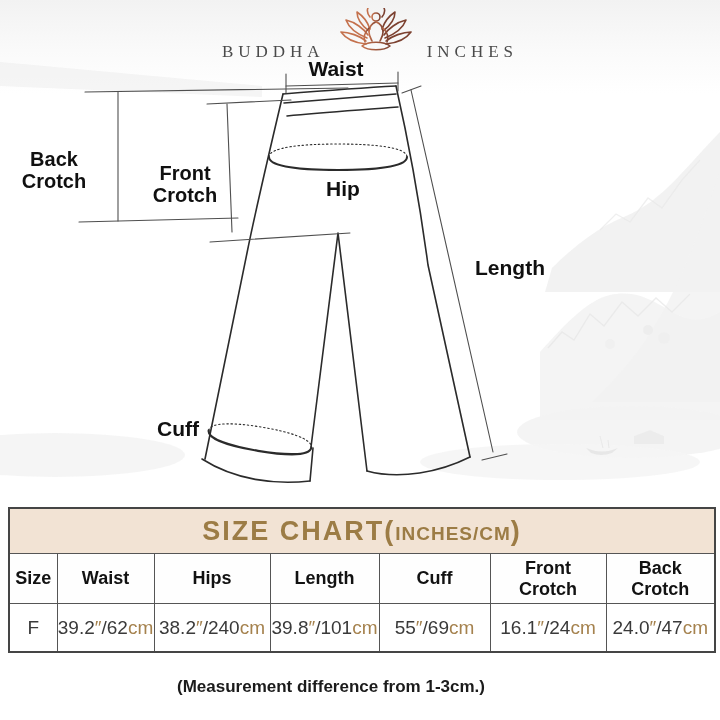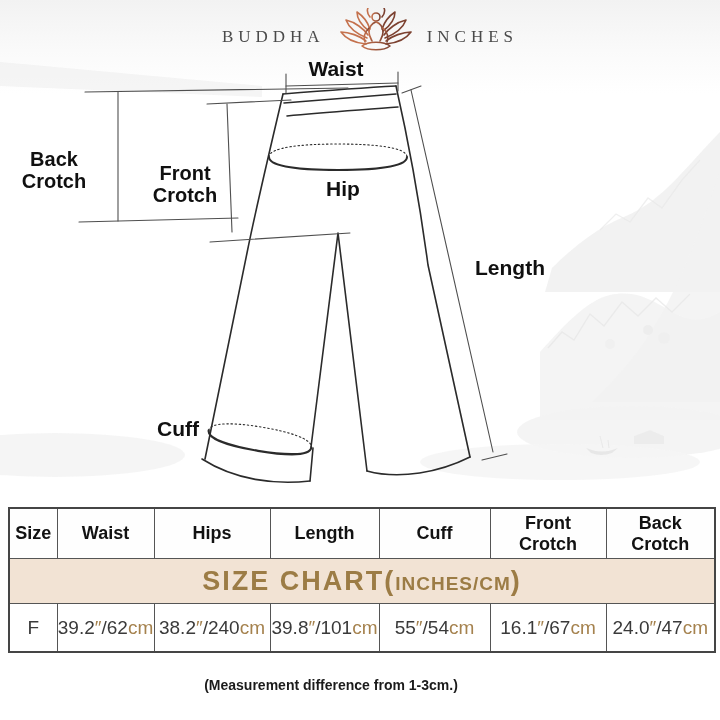--- a/index.html
+++ b/index.html
@@ -6,21 +6,21 @@
   body{
     width:720px;height:720px;overflow:hidden;
     font-family:"Liberation Sans",sans-serif;
     background:linear-gradient(180deg,#f2f2f2 0%,#fafafa 7%,#ffffff 13%);
   }
   .stage{position:relative;width:720px;height:720px;}
   svg{display:block;}
   .watermark{position:absolute;left:0;top:0;z-index:0;}
   .logo{
     position:absolute;left:0;right:0;top:8px;z-index:3;
-    display:flex;justify-content:center;align-items:center;gap:13px;margin-left:20px;
+    display:flex;justify-content:center;align-items:flex-end;gap:13px;margin-left:20px;
   }
   .brand-word{
     font-family:"Liberation Serif",serif;
     font-size:17px;letter-spacing:5px;color:#4a4a4a;
     transform:translateY(4px);
   }
   .diagram{position:absolute;left:0;top:0;z-index:2;}
   .diagram text{
     font-family:"Liberation Sans",sans-serif;
     font-weight:bold;fill:#101010;text-anchor:middle;
@@ -35,21 +35,21 @@
   }
   table.chart td,table.chart th{border:1px solid #555555;text-align:center;padding:0;}
   .title-cell{height:44px;background:#f2e3d4;}
   .title-main{font-size:27px;font-weight:bold;letter-spacing:2px;color:#9c7c45;}
   .title-sub{font-size:19px;font-weight:bold;letter-spacing:1px;color:#9c7c45;}
   th.hdr{height:49px;font-size:18px;line-height:1.12;color:#121212;font-weight:bold;background:#fefefe;}
   td.data{height:47px;font-size:19px;color:#3a3a3a;background:#ffffff;}
   .unit{color:#a5824e;}
   .footnote{
     position:absolute;left:0;top:677px;width:662px;z-index:3;
-    text-align:center;font-size:14px;font-weight:bold;color:#1b1b1b;
+    text-align:center;font-size:17px;font-weight:bold;color:#1b1b1b;
   }
 </style>
 </head>
 <body>
 
 <div class="stage">
 
   <svg class="watermark" width="720" height="720" viewBox="0 0 720 720">
     <g opacity="0.8">
       <path d="M0,62 L262,86 L262,97 L0,86 Z" fill="#ebebeb" opacity="0.65"></path>
@@ -159,20 +159,25 @@
       <col style="width:48px">
         <col style="width:97px">
         <col style="width:116px">
       <col style="width:109px">
         <col style="width:111px">
         <col style="width:116px">
         <col style="width:109px">
     </colgroup>
     <tbody>
       <tr>
+        <td class="title-cell" colspan="7">
+          <span class="title-main">SIZE CHART(</span><span class="title-sub">INCHES/CM</span><span class="title-main">)</span>
+        </td>
+      </tr>
+      <tr>
         <th class="hdr">
           <div>Size</div>
         </th>
         <th class="hdr">
           <div>Waist</div>
         </th>
         <th class="hdr">
           <div>Hips</div>
         </th>
         <th class="hdr">
@@ -184,42 +189,37 @@
         <th class="hdr">
           <div>Front</div>
           <div>Crotch</div>
         </th>
         <th class="hdr">
           <div>Back</div>
           <div>Crotch</div>
         </th>
       </tr>
       <tr>
-        <td class="title-cell" colspan="7">
-          <span class="title-main">SIZE CHART(</span><span class="title-sub">INCHES/CM</span><span class="title-main">)</span>
-        </td>
-      </tr>
-      <tr>
         <td class="data">
           <span>F</span>
         </td>
         <td class="data">
           <span>39.2</span><span class="unit">″</span><span>/</span><span>62</span><span class="unit">cm</span>
         </td>
         <td class="data">
           <span>38.2</span><span class="unit">″</span><span>/</span><span>240</span><span class="unit">cm</span>
         </td>
         <td class="data">
           <span>39.8</span><span class="unit">″</span><span>/</span><span>101</span><span class="unit">cm</span>
         </td>
         <td class="data">
-          <span>55</span><span class="unit">″</span><span>/</span><span>54</span><span class="unit">cm</span>
-        </td>
-        <td class="data">
-          <span>16.1</span><span class="unit">″</span><span>/</span><span>67</span><span class="unit">cm</span>
+          <span>55</span><span class="unit">″</span><span>/</span><span>69</span><span class="unit">cm</span>
+        </td>
+        <td class="data">
+          <span>16.1</span><span class="unit">″</span><span>/</span><span>24</span><span class="unit">cm</span>
         </td>
         <td class="data">
           <span>24.0</span><span class="unit">″</span><span>/</span><span>47</span><span class="unit">cm</span>
         </td>
       </tr>
     </tbody>
   </table>
 
   <div class="footnote">(Measurement difference from 1-3cm.)</div>
 </div>

